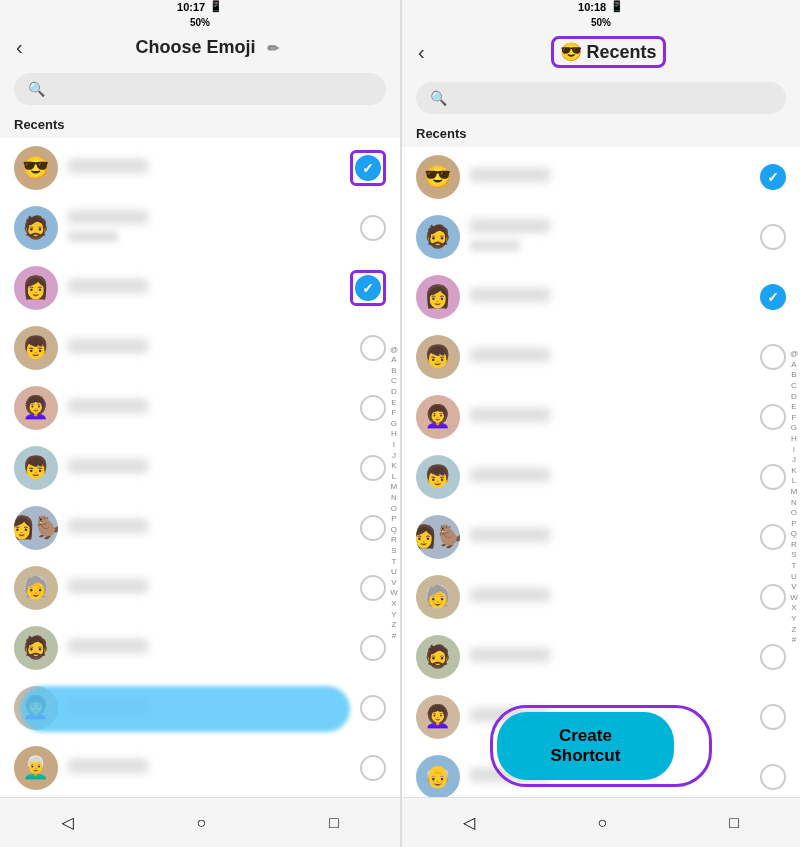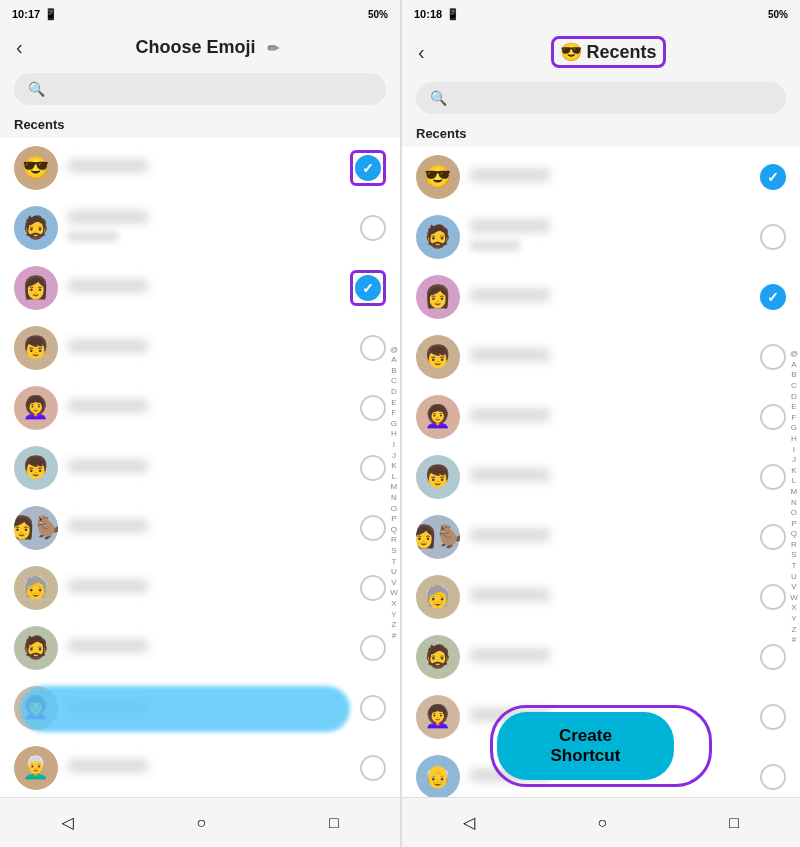--- a/index.html
+++ b/index.html
@@ -29,20 +29,21 @@
     
     .status-bar {
       height: 28px;
       background: #f5f5f5;
       display: flex;
       align-items: center;
       justify-content: space-between;
       padding: 0 12px;
       font-size: 11px;
       font-weight: 600;
+      flex-direction: column;
     }
 
     .status-left { display: flex; align-items: center; gap: 4px; }
     .status-right { display: flex; align-items: center; gap: 3px; text-align: center; }
     .battery-text { font-size: 10px; font-weight: 600; }
 
     
     .panel-header {
       background: #f5f5f5;
       padding: 8px 16px 8px 16px;

